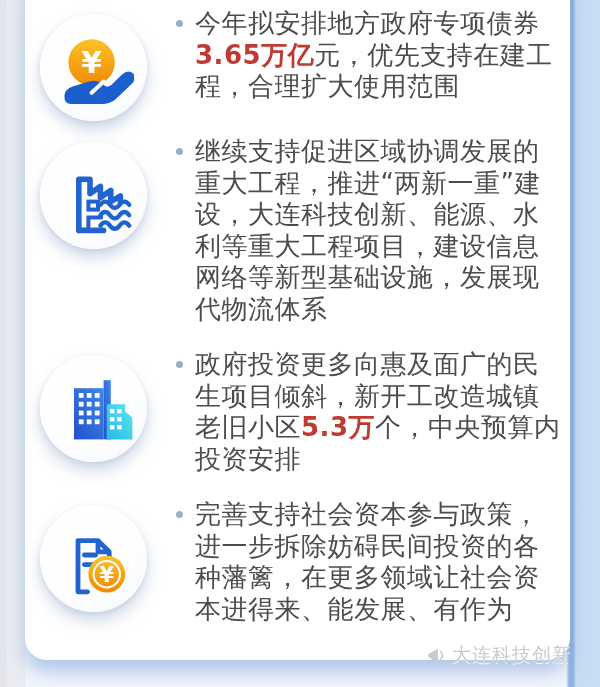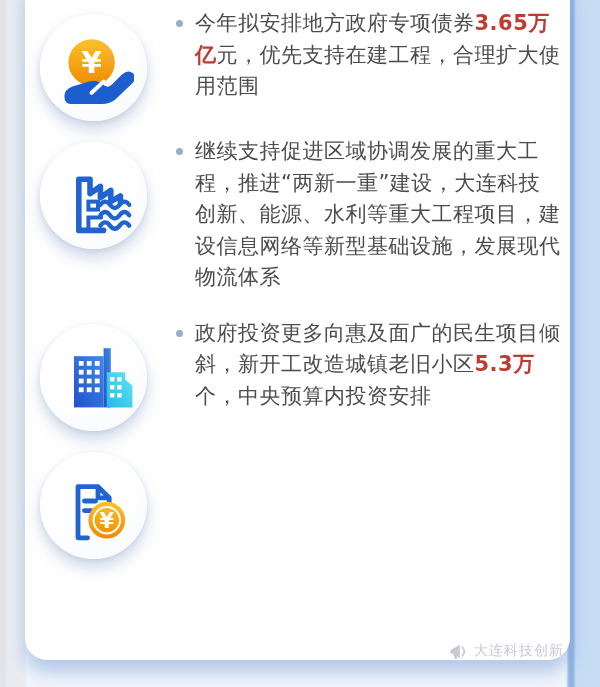--- a/index.html
+++ b/index.html
@@ -42,31 +42,31 @@
   .bullets { flex: 1; padding-left: 29px; padding-right: 6px; }
   .bullet { display: flex; margin-bottom: 9px; }
   .dot {
     flex: 0 0 7px; width: 7px; height: 7px;
     margin: 12px 12px 0 0;
     border-radius: 50%;
     background: #97aecd;
   }
   .txt {
     margin: 0; width: 366px;
-    font-size: 21px; line-height: 31.5px;
+    font-size: 26px; line-height: 31.5px;
     letter-spacing: 0.5px;
     color: #4c4c4c;
     word-break: break-all;
   }
   .hl { color: #bf3a31; font-weight: bold; }
   .watermark {
     position: absolute;
-    right: 36px; top: 642px;
+    right: 28px; top: 642px;
     display: flex; align-items: center; gap: 5px;
-    font-size: 14px;
+    font-size: 19px;
     color: #c6cad2;
     text-shadow: 0 1px 0 rgba(255,255,255,0.9);
     letter-spacing: 1px;
   }
 </style>
 </head>
 <body>
 
 <div class="page">
   <div class="card">
@@ -170,20 +170,26 @@
                 <stop offset="1" stop-color="#ef8a02"></stop>
             </linearGradient>
           </defs>
           <path d="M30,91 V27 H55 L69,41 V49 M55,27 V41 H69 M30,91 H42" fill="none" stroke="#2264cf" stroke-width="6" stroke-linecap="round" stroke-linejoin="round"></path>
           <path d="M38,45 H52 M38,57 H55" stroke="#2264cf" stroke-width="6" stroke-linecap="round"></path>
           <circle cx="66" cy="69" r="23" fill="url(#og4)"></circle>
           <circle cx="66" cy="69" r="16.5" fill="none" stroke="#ffffff" stroke-width="2.5"></circle>
           <text x="66" y="79" font-size="26" font-weight="bold" fill="#ffffff" text-anchor="middle" font-family="DejaVu Sans, sans-serif">¥</text>
         </svg>
       </div>
+      <div class="bullets">
+        <div class="bullet">
+          <span class="dot"></span>
+          <p class="txt"><span class="seg">完善支持社会资本参与政策，进一步拆除妨碍民间投资的各种藩篱，在更多领域让社会资本进得来、能发展、有作为</span></p>
+        </div>
+      </div>
     </div>
 
   </div>
 
   <div class="watermark">
     <svg viewBox="0 0 24 20" width="20" height="17">
       <path d="M3,7.5 L13,2 V18 L3,12.5 Q1.2,12 1.2,10 Q1.2,8 3,7.5 Z" fill="#c6cad2"></path>
       <path d="M5.5,13.5 L7,19 H10 L8.6,13.8 Z" fill="#c6cad2"></path>
       <path d="M16,5 q5,5 0,10" stroke="#c6cad2" stroke-width="2" fill="none" stroke-linecap="round"></path>
     </svg>

